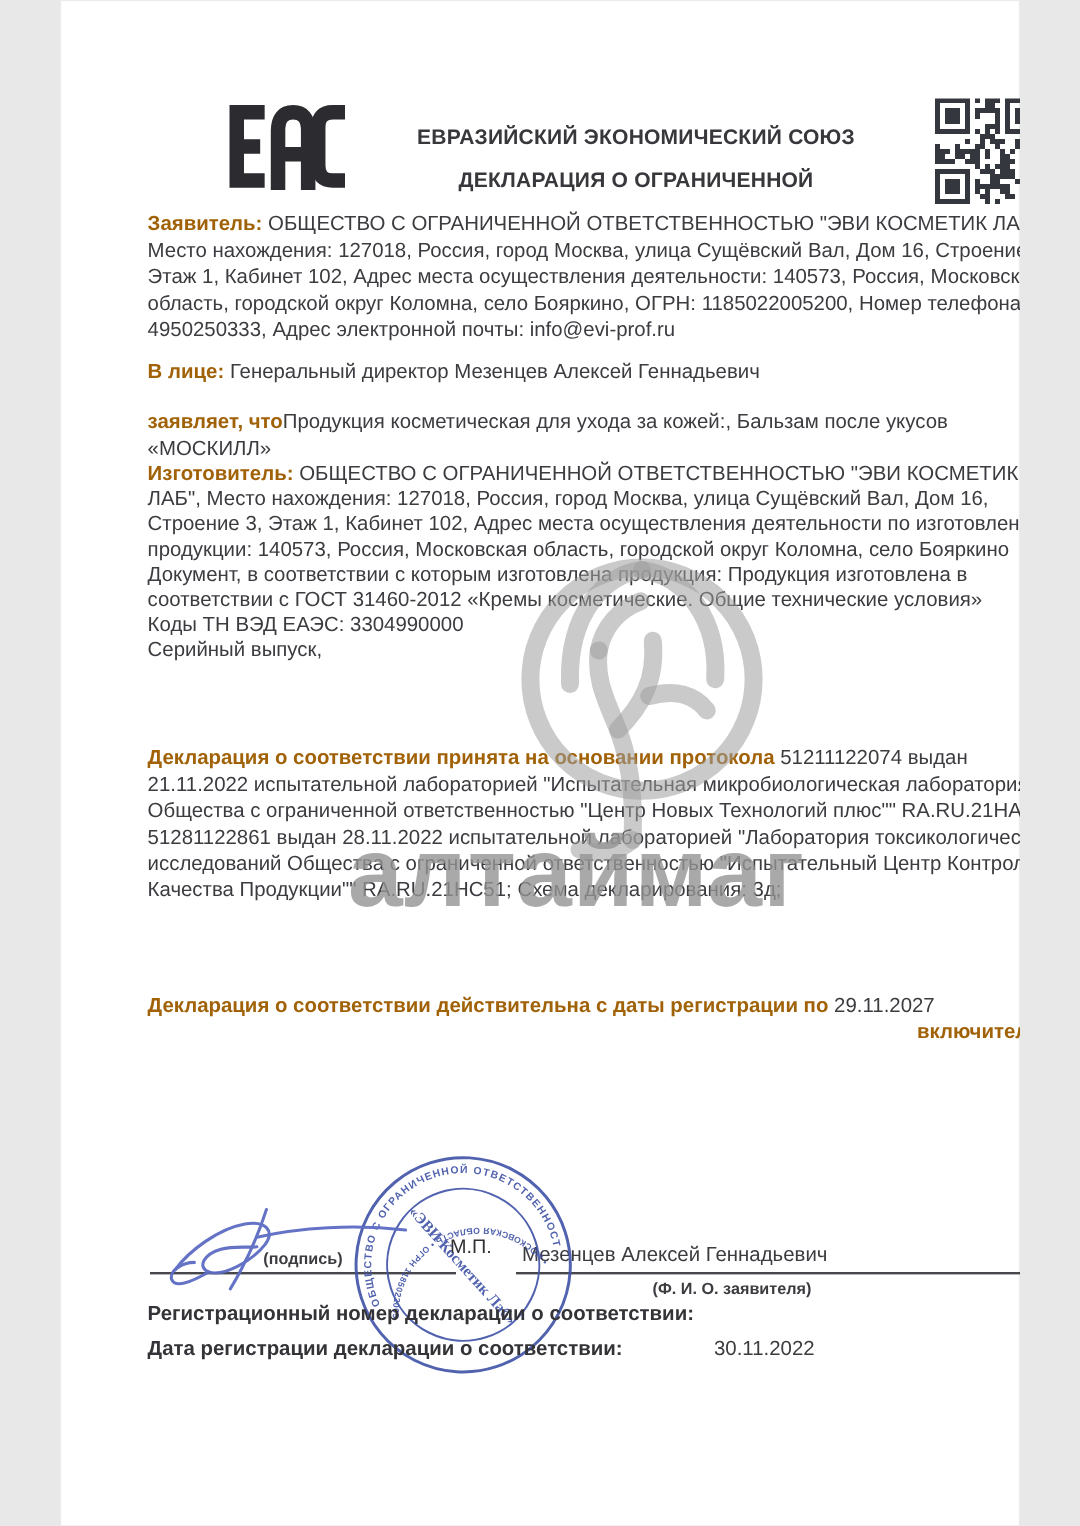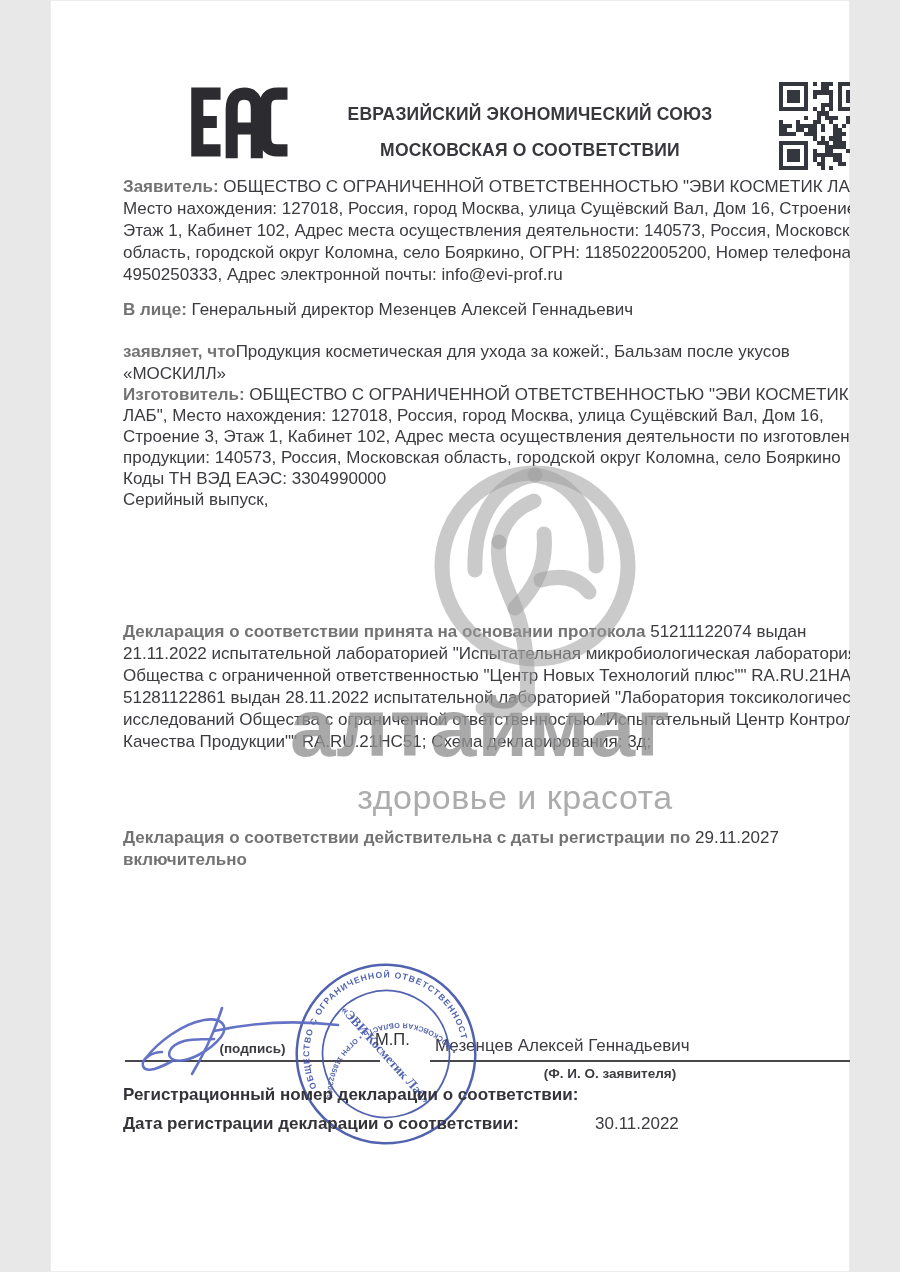--- a/index.html
+++ b/index.html
@@ -4,21 +4,21 @@
 <style>
   html,body{margin:0;padding:0;background:#e8e8e8;}
   .page{
     position:relative;width:800px;height:1272px;margin:0 auto;
     background:#ffffff;overflow:hidden;
     font-family:"Liberation Sans","DejaVu Sans",sans-serif;
     color:#3b3b40;box-shadow:inset 0 0 0 1px #ececec;
   }
   .abs{position:absolute;}
   .para{width:765px;left:73px;font-size:17px;line-height:22px;margin:0;}
-  .para b{color:#737373;}
+  .para b{color:#a16207;text-align:right;}
   .block-line{display:block;}
   .hdr-title{left:240px;width:480px;text-align:center;font-weight:bold;font-size:17.5px;color:#37373c;letter-spacing:.2px;}
   .caption{font-size:13.5px;font-weight:bold;text-align:center;color:#3b3b40;}
   .sig-line{border-top:2px solid #47474c;height:0;}
   .reg-label{font-weight:bold;font-size:17px;color:#333338;}
   .reg-value{font-size:17px;color:#3b3b40;}
   .wm{pointer-events:none;}
   .wm-brand{
     font-size:82px;font-weight:bold;letter-spacing:1px;
     color:rgba(148,148,148,.80);white-space:nowrap;line-height:80px;
@@ -40,21 +40,21 @@
     <svg width="106" height="76" viewBox="0 0 114 78" aria-hidden="true">
       <g stroke="#2b2b30" stroke-width="13" fill="none" stroke-linecap="butt">
         <path d="M35,8.5 H10 M10,2 V76 M10,39 H31 M35,69.5 H10"></path>
         <path d="M47,78 V25 Q47,8.5 60.5,8.5 Q74,8.5 74,25 V78 M47,46 H74"></path>
         <path d="M107,8.5 H96 Q83,8.5 83,22 V56 Q83,69.5 96,69.5 H107"></path>
       </g>
     </svg>
   </div>
 
   <div class="abs hdr-title" style="top:104px;">ЕВРАЗИЙСКИЙ ЭКОНОМИЧЕСКИЙ СОЮЗ</div>
-  <div class="abs hdr-title" style="top:140px;">МОСКОВСКАЯ О СООТВЕТСТВИИ</div>
+  <div class="abs hdr-title" style="top:140px;">ДЕКЛАРАЦИЯ О ОГРАНИЧЕННОЙ</div>
 
   <div class="abs" style="left:729px;top:82px;">
     <svg id="qr-svg" width="88" height="88" viewBox="0 0 21 21" shape-rendering="crispEdges">
         <rect x="0" y="0" width="1" height="1" fill="#34383e"></rect>
         <rect x="1" y="0" width="1" height="1" fill="#34383e"></rect>
         <rect x="2" y="0" width="1" height="1" fill="#34383e"></rect>
         <rect x="3" y="0" width="1" height="1" fill="#34383e"></rect>
         <rect x="4" y="0" width="1" height="1" fill="#34383e"></rect>
         <rect x="5" y="0" width="1" height="1" fill="#34383e"></rect>
         <rect x="6" y="0" width="1" height="1" fill="#34383e"></rect>
@@ -283,20 +283,21 @@
   </div>
 
   <p class="abs para" style="top:176px;"><b>Заявитель:</b> <span>ОБЩЕСТВО С ОГРАНИЧЕННОЙ ОТВЕТСТВЕННОСТЬЮ "ЭВИ КОСМЕТИК ЛАБ", Место нахождения: 127018, Россия, город Москва, улица Сущёвский Вал, Дом 16, Строение 3, Этаж 1, Кабинет 102, Адрес места осуществления деятельности: 140573, Россия, Московская область, городской округ Коломна, село Бояркино, ОГРН: 1185022005200, Номер телефона: +7 4950250333, Адрес электронной почты: info@evi-prof.ru</span></p>
 
   <p class="abs para" style="top:299px;"><b>В лице:</b> <span>Генеральный директор Мезенцев Алексей Геннадьевич</span></p>
 
   <p class="abs para" style="top:341px;line-height:21.5px;"><b style="">заявляет, что</b><span>Продукция косметическая для ухода за кожей:, Бальзам после укусов «МОСКИЛЛ»</span></p>
 
   <p class="abs para" style="top:384px;line-height:21px;">
     <span class="block-line"><b>Изготовитель:</b> <span>ОБЩЕСТВО С ОГРАНИЧЕННОЙ ОТВЕТСТВЕННОСТЬЮ "ЭВИ КОСМЕТИК ЛАБ", Место нахождения: 127018, Россия, город Москва, улица Сущёвский Вал, Дом 16, Строение 3, Этаж 1, Кабинет 102, Адрес места осуществления деятельности по изготовлению продукции: 140573, Россия, Московская область, городской округ Коломна, село Бояркино</span></span>
+    <span class="block-line">Документ, в соответствии с которым изготовлена продукция: Продукция изготовлена в соответствии с ГОСТ 31460-2012 «Кремы косметические. Общие технические условия»</span>
     <span class="block-line">Коды ТН ВЭД ЕАЭС: 3304990000</span>
     <span class="block-line">Серийный выпуск,</span>
   </p>
 
 
   <p class="abs para" style="top:621px;"><b>Декларация о соответствии принята на основании протокола</b> <span>51211122074 выдан 21.11.2022 испытательной лабораторией "Испытательная микробиологическая лаборатория Общества с ограниченной ответственностью "Центр Новых Технологий плюс"" RA.RU.21НА14; 51281122861 выдан 28.11.2022  испытательной лабораторией "Лаборатория токсикологический исследований Общества с ограниченной ответственностью "Испытательный Центр Контроля Качества Продукции"" RA.RU.21НС51; Схема декларирования: 3д;</span></p>
 
 
   <p class="abs para" style="top:827px;"><b>Декларация о соответствии действительна с даты регистрации по</b> <span>29.11.2027</span><b class="block-line">включительно</b></p>
 
@@ -308,21 +309,20 @@
         <path d="M160,27 C196,32 224,68 221,118"></path>
         <path d="M152,252 C154,214 150,186 140,160 C129,133 121,118 124,94"></path>
         <path d="M140,160 C160,140 172,118 169,86"></path>
         <path d="M124,94 C128,74 141,60 159,53"></path>
         <path d="M166,132 C188,126 204,131 214,144"></path>
         <path d="M152,252 C140,262 122,266 108,260"></path>
       </g>
     </svg>
   </div>
   <div class="abs wm wm-brand" style="left:240px;top:688px;">алтаймаг</div>
-  <div class="abs wm wm-tagline" style="left:225px;top:778px;">здоровье и красота</div>
 
   <div class="abs sig-line" style="left:75px;top:1060px;width:255px;"></div>
   <div class="abs caption" style="left:75px;top:1041px;width:255px;">(подпись)</div>
 
   <div class="abs signer-name" style="left:385px;top:1036px;">Мезенцев Алексей Геннадьевич</div>
   <div class="abs sig-line" style="left:380px;top:1060px;width:452px;"></div>
   <div class="abs caption" style="left:380px;top:1066px;width:360px;">(Ф. И. О. заявителя)</div>
 
   <div class="abs" style="left:240px;top:958px;opacity:.92;">
     <svg width="192" height="192" viewBox="0 0 200 200">

